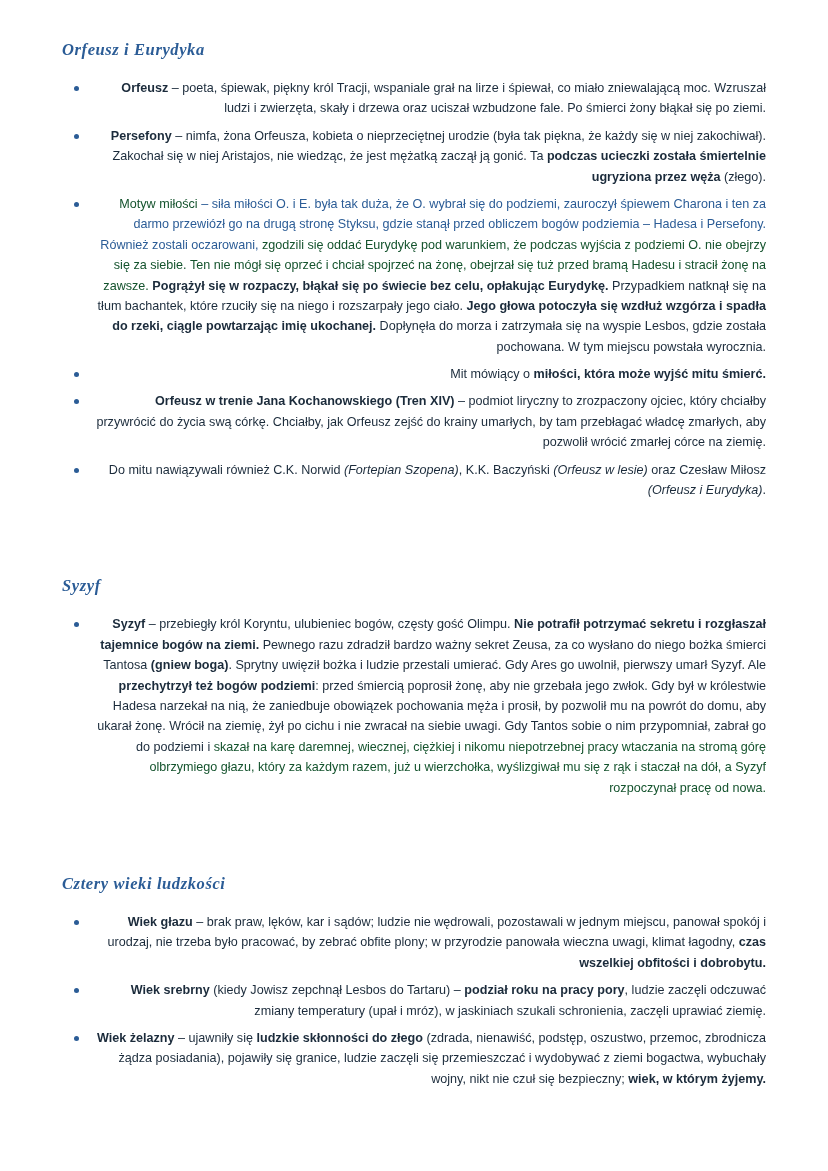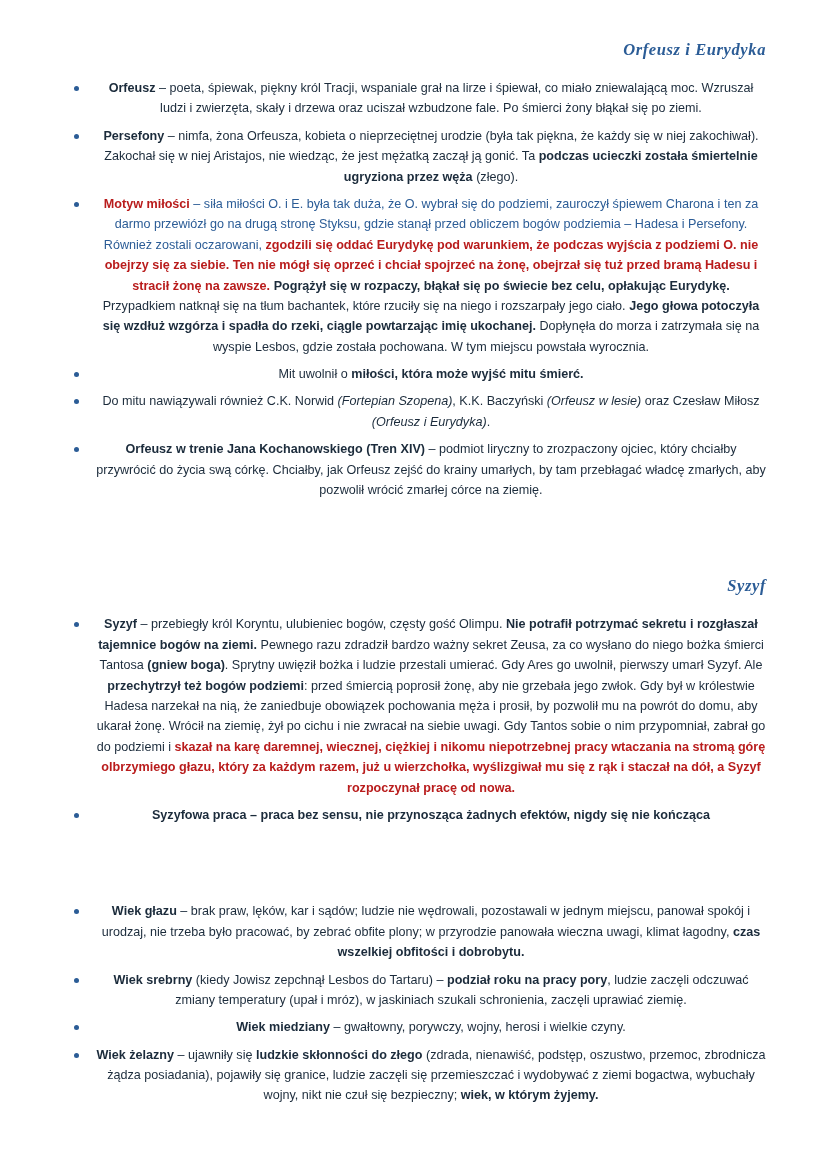--- a/index.html
+++ b/index.html
@@ -17,86 +17,85 @@
     width: 828px;
     min-height: 1171px;
     box-sizing: border-box;
     padding: 40px 62px 30px 62px;
     position: relative;
   }
   .section {
     margin-bottom: 34px;
   }
   .section-title {
-    text-align: right;
+    text-align: left;
     font-size: 16.5px;
     font-weight: bold;
     font-style: italic;
     color: #2b5c96;
     letter-spacing: 0.6px;
     margin: 0 0 18px 0;
     font-family: "Liberation Serif", serif;
   }
   ul.bullets {
     list-style: none;
     margin: 0;
     padding: 0;
   }
   ul.bullets > li {
     position: relative;
     padding-left: 34px;
     margin-bottom: 7px;
     font-size: 12.6px;
     line-height: 1.62;
-    text-align: center;
+    text-align: right;
     color: #1b2b3b;
   }
   ul.bullets > li::before {
     content: "";
     position: absolute;
     left: 12px;
     top: 8px;
     width: 5px;
     height: 5px;
     border-radius: 50%;
     background: #2b5c96;
   }
   .b { font-weight: bold; }
   .blue { color: #2b5c96; }
-  .blue-b { color: #b91c1c; font-weight: bold; }
+  .blue-b { color: #14532d; font-weight: normal; }
   .i { font-style: italic; }
   .spacer-lg { height: 42px; }
 </style>
 </head>
 <body>
 
 <div class="page">
   <div id="sections-root">
       <div class="section">
         <h2 class="section-title">Orfeusz i Eurydyka</h2>
         <ul class="bullets">
           <li><span class="b">Orfeusz</span><span> – poeta, śpiewak, piękny król Tracji, wspaniale grał na lirze i śpiewał, co miało zniewalającą moc. Wzruszał ludzi i zwierzęta, skały i drzewa oraz uciszał wzbudzone fale. Po śmierci żony błąkał się po ziemi.</span></li>
           <li><span class="b">Persefony</span><span> – nimfa, żona Orfeusza, kobieta o nieprzeciętnej urodzie (była tak piękna, że każdy się w niej zakochiwał). Zakochał się w niej Aristajos, nie wiedząc, że jest mężatką zaczął ją gonić. Ta </span><span class="b">podczas ucieczki została śmiertelnie ugryziona przez węża</span><span> (złego).</span></li>
           <li><span class="blue-b">Motyw miłości</span><span class="blue"> – siła miłości O. i E. była tak duża, że O. wybrał się do podziemi, zauroczył śpiewem Charona i ten za darmo przewiózł go na drugą stronę Styksu, gdzie stanął przed obliczem bogów podziemia – Hadesa i Persefony. Również zostali oczarowani, </span><span class="blue-b">zgodzili się oddać Eurydykę pod warunkiem, że podczas wyjścia z podziemi O. nie obejrzy się za siebie. Ten nie mógł się oprzeć i chciał spojrzeć na żonę, obejrzał się tuż przed bramą Hadesu i stracił żonę na zawsze.</span><span> </span><span class="b">Pogrążył się w rozpaczy, błąkał się po świecie bez celu, opłakując Eurydykę.</span><span> Przypadkiem natknął się na tłum bachantek, które rzuciły się na niego i rozszarpały jego ciało. </span><span class="b">Jego głowa potoczyła się wzdłuż wzgórza i spadła do rzeki, ciągle powtarzając imię ukochanej.</span><span> Dopłynęła do morza i zatrzymała się na wyspie Lesbos, gdzie została pochowana. W tym miejscu powstała wyrocznia.</span></li>
-          <li><span>Mit uwolnił o </span><span class="b">miłości, która może wyjść mitu śmierć.</span></li>
+          <li><span>Mit mówiący o </span><span class="b">miłości, która może wyjść mitu śmierć.</span></li>
+          <li><span class="b">Orfeusz w trenie Jana Kochanowskiego (Tren XIV)</span><span> – podmiot liryczny to zrozpaczony ojciec, który chciałby przywrócić do życia swą córkę. Chciałby, jak Orfeusz zejść do krainy umarłych, by tam przebłagać władcę zmarłych, aby pozwolił wrócić zmarłej córce na ziemię.</span></li>
           <li><span>Do mitu nawiązywali również C.K. Norwid </span><span class="i">(Fortepian Szopena)</span><span>, K.K. Baczyński </span><span class="i">(Orfeusz w lesie)</span><span> oraz Czesław Miłosz </span><span class="i">(Orfeusz i Eurydyka)</span><span>.</span></li>
-          <li><span class="b">Orfeusz w trenie Jana Kochanowskiego (Tren XIV)</span><span> – podmiot liryczny to zrozpaczony ojciec, który chciałby przywrócić do życia swą córkę. Chciałby, jak Orfeusz zejść do krainy umarłych, by tam przebłagać władcę zmarłych, aby pozwolił wrócić zmarłej córce na ziemię.</span></li>
         </ul>
       </div>
       <div class="section">
         <div class="spacer-lg"></div>
         <h2 class="section-title">Syzyf</h2>
         <ul class="bullets">
           <li><span class="b">Syzyf</span><span> – przebiegły król Koryntu, ulubieniec bogów, częsty gość Olimpu. </span><span class="b">Nie potrafił potrzymać sekretu i rozgłaszał tajemnice bogów na ziemi.</span><span> Pewnego razu zdradził bardzo ważny sekret Zeusa, za co wysłano do niego bożka śmierci Tantosa </span><span class="b">(gniew boga)</span><span>. Sprytny uwięził bożka i ludzie przestali umierać. Gdy Ares go uwolnił, pierwszy umarł Syzyf. Ale </span><span class="b">przechytrzył też bogów podziemi</span><span>: przed śmiercią poprosił żonę, aby nie grzebała jego zwłok. Gdy był w królestwie Hadesa narzekał na nią, że zaniedbuje obowiązek pochowania męża i prosił, by pozwolił mu na powrót do domu, aby ukarał żonę. Wrócił na ziemię, żył po cichu i nie zwracał na siebie uwagi. Gdy Tantos sobie o nim przypomniał, zabrał go do podziemi i </span><span class="blue-b">skazał na karę daremnej, wiecznej, ciężkiej i nikomu niepotrzebnej pracy wtaczania na stromą górę olbrzymiego głazu, który za każdym razem, już u wierzchołka, wyślizgiwał mu się z rąk i staczał na dół, a Syzyf rozpoczynał pracę od nowa.</span></li>
-          <li><span class="b">Syzyfowa praca – praca bez sensu, nie przynosząca żadnych efektów, nigdy się nie kończąca</span></li>
         </ul>
       </div>
       <div class="section">
         <div class="spacer-lg"></div>
+        <h2 class="section-title">Cztery wieki ludzkości</h2>
         <ul class="bullets">
           <li><span class="b">Wiek głazu</span><span> – brak praw, lęków, kar i sądów; ludzie nie wędrowali, pozostawali w jednym miejscu, panował spokój i urodzaj, nie trzeba było pracować, by zebrać obfite plony; w przyrodzie panowała wieczna uwagi, klimat łagodny, </span><span class="b">czas wszelkiej obfitości i dobrobytu.</span></li>
           <li><span class="b">Wiek srebrny</span><span> (kiedy Jowisz zepchnął Lesbos do Tartaru) – </span><span class="b">podział roku na pracy pory</span><span>, ludzie zaczęli odczuwać zmiany temperatury (upał i mróz), w jaskiniach szukali schronienia, zaczęli uprawiać ziemię.</span></li>
-          <li><span class="b">Wiek miedziany</span><span> – gwałtowny, porywczy, wojny, herosi i wielkie czyny.</span></li>
           <li><span class="b">Wiek żelazny</span><span> – ujawniły się </span><span class="b">ludzkie skłonności do złego</span><span> (zdrada, nienawiść, podstęp, oszustwo, przemoc, zbrodnicza żądza posiadania), pojawiły się granice, ludzie zaczęli się przemieszczać i wydobywać z ziemi bogactwa, wybuchały wojny, nikt nie czuł się bezpieczny; </span><span class="b">wiek, w którym żyjemy.</span></li>
         </ul>
       </div>
     </div>
 </div>
 
 </body></html>

